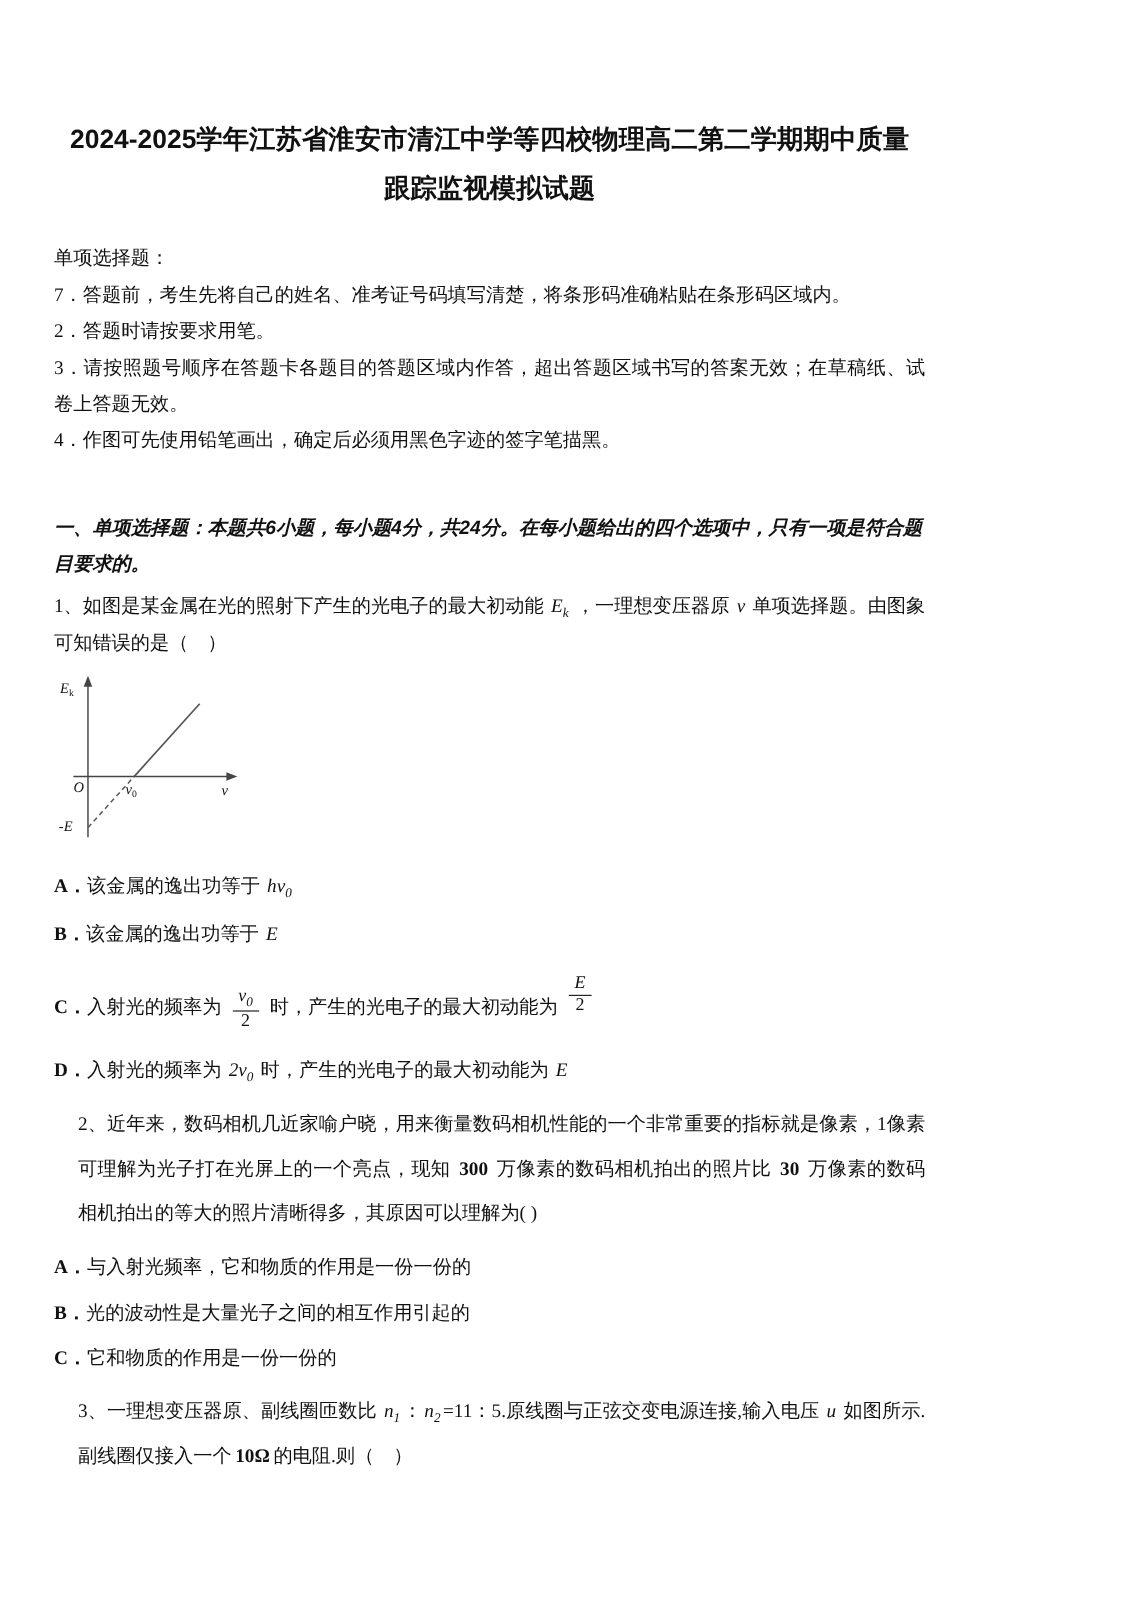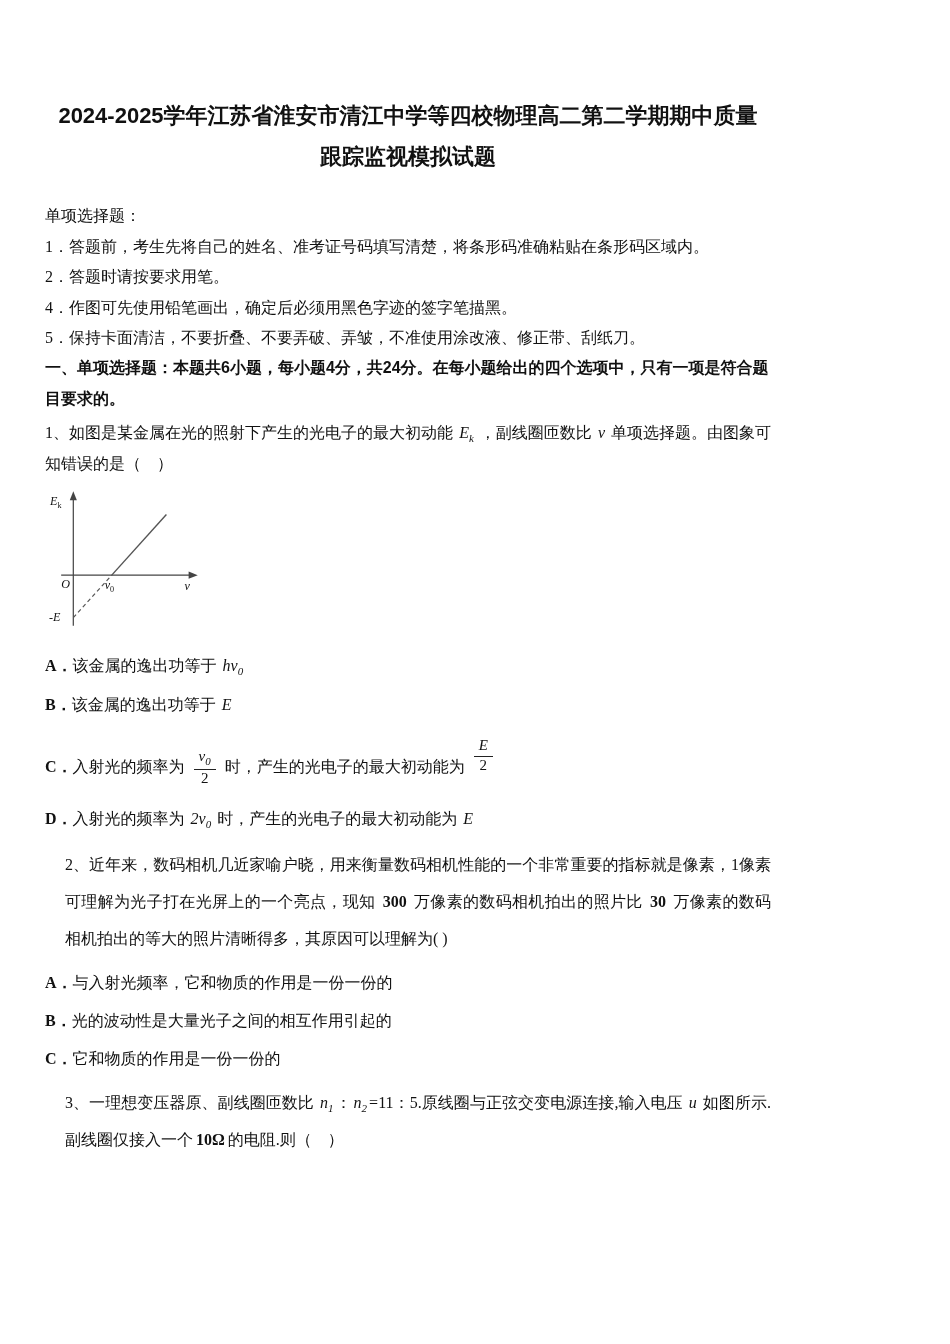--- a/index.html
+++ b/index.html
@@ -20,21 +20,23 @@
     font-weight: 700;
     text-align: center;
     line-height: 1.85;
     margin: 0 10px 24px 10px;
   }
   .notice-heading { line-height: 1.9; }
   .notice-item { line-height: 1.9; text-align: justify; }
   .section-heading {
     font-family: "Liberation Sans", sans-serif;
     font-weight: 700;
+    margin-top: 42px;
     line-height: 1.9;
+    font-style: italic;
   }
   .stem { line-height: 1.9; margin: 4px 0 0 0; text-align: justify; }
   .stem-wide { line-height: 2.3; margin-top: 10px; margin-left: 20px; }
   .graph-wrap { margin: 10px 0 10px 2px; }
   .opt { margin: 14px 0; line-height: 1.5; }
   .opt-tall { margin: 20px 0; }
   .opt-label { font-weight: 700; }
   .var { font-style: italic; padding: 0 2px; }
   .bnum { font-weight: 700; padding: 0 3px; }
   sub { font-size: 11px; }
@@ -59,32 +61,32 @@
 </style>
 </head>
 <body>
 
 <div class="page">
 
   <h1 class="title">2024-2025学年江苏省淮安市清江中学等四校物理高二第二学期期中质量跟踪监视模拟试题</h1>
 
   <div>
     <div class="notice-heading">单项选择题：</div>
-    <div class="notice-item">1．答题前，考生先将自己的姓名、准考证号码填写清楚，将条形码准确粘贴在条形码区域内。</div>
+    <div class="notice-item">7．答题前，考生先将自己的姓名、准考证号码填写清楚，将条形码准确粘贴在条形码区域内。</div>
     <div class="notice-item">2．答题时请按要求用笔。</div>
+    <div class="notice-item">3．请按照题号顺序在答题卡各题目的答题区域内作答，超出答题区域书写的答案无效；在草稿纸、试卷上答题无效。</div>
     <div class="notice-item">4．作图可先使用铅笔画出，确定后必须用黑色字迹的签字笔描黑。</div>
-    <div class="notice-item">5．保持卡面清洁，不要折叠、不要弄破、弄皱，不准使用涂改液、修正带、刮纸刀。</div>
   </div>
 
   <div class="section-heading">一、单项选择题：本题共6小题，每小题4分，共24分。在每小题给出的四个选项中，只有一项是符合题目要求的。</div>
 
   <p class="stem">
     <span>1、如图是某金属在光的照射下产生的光电子的最大初动能</span>
     <span class="var"><span>E</span><sub>k</sub></span>
-    <span>，副线圈匝数比</span>
+    <span>，一理想变压器原</span>
     <span class="var">ν</span>
     <span>单项选择题。由图象可知错误的是（　）</span>
   </p>
 
   <div class="graph-wrap">
     <svg width="172" height="146" viewBox="0 0 170 144">
 
       <line class="axis" x1="26" y1="6" x2="26" y2="134"></line>
       <polygon class="ah" points="26,1 22.5,10 29.5,10"></polygon>
 

